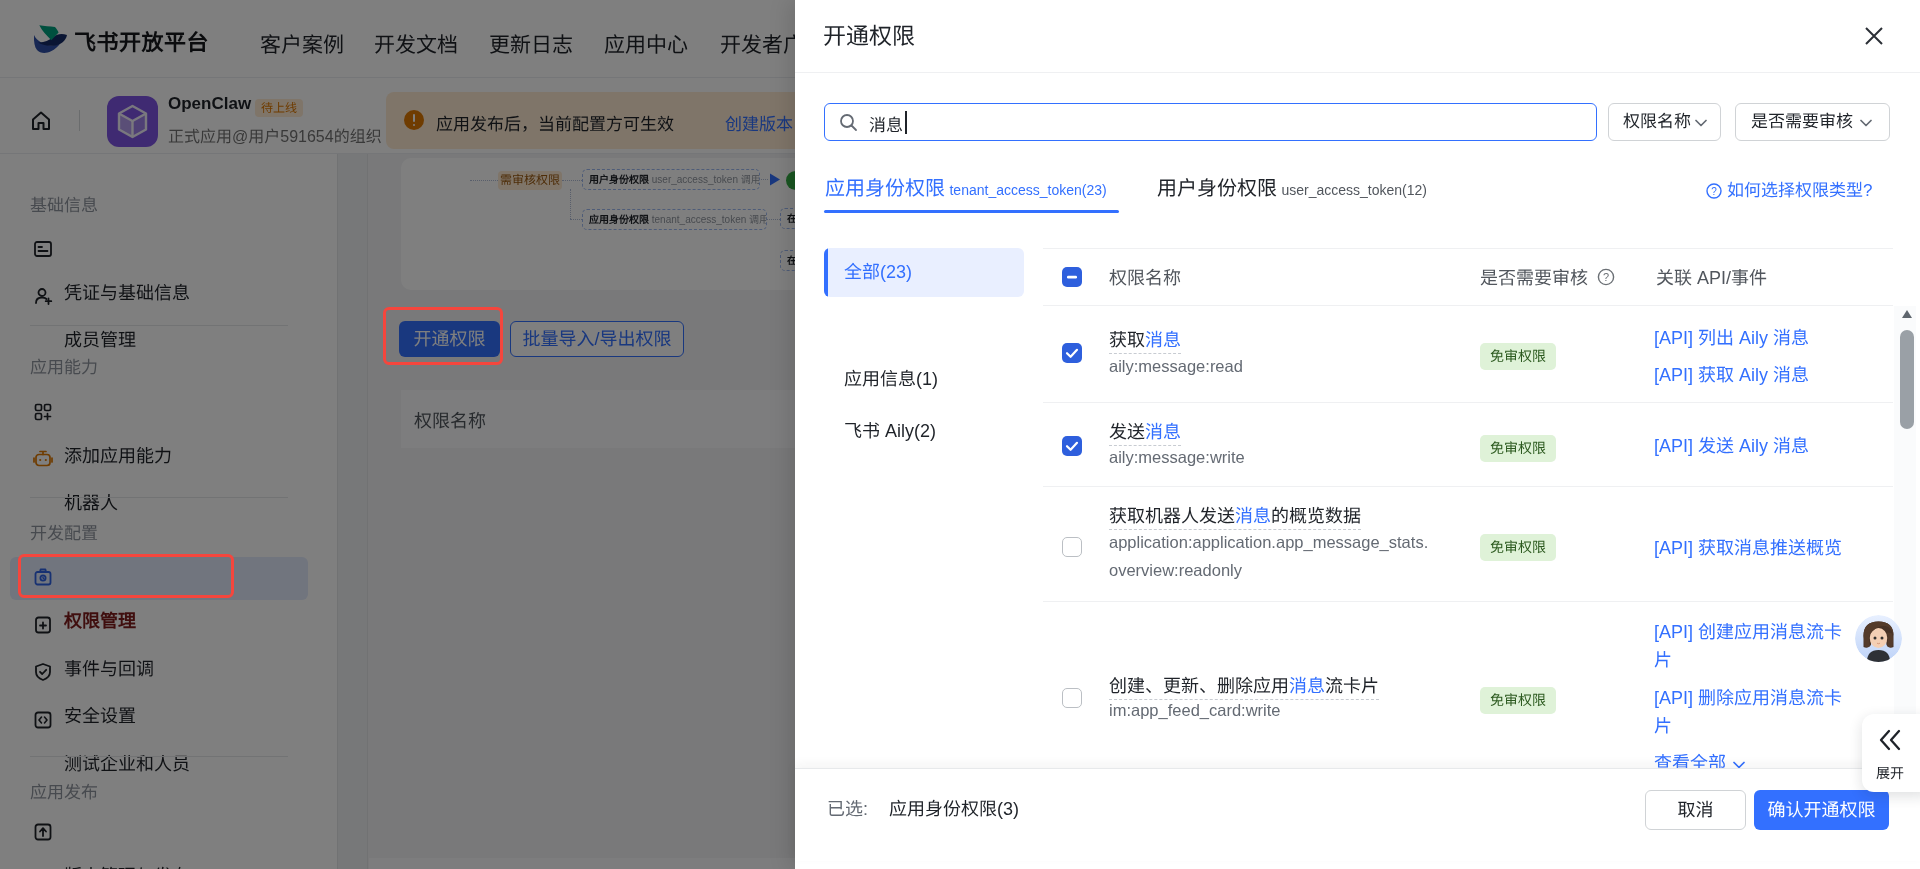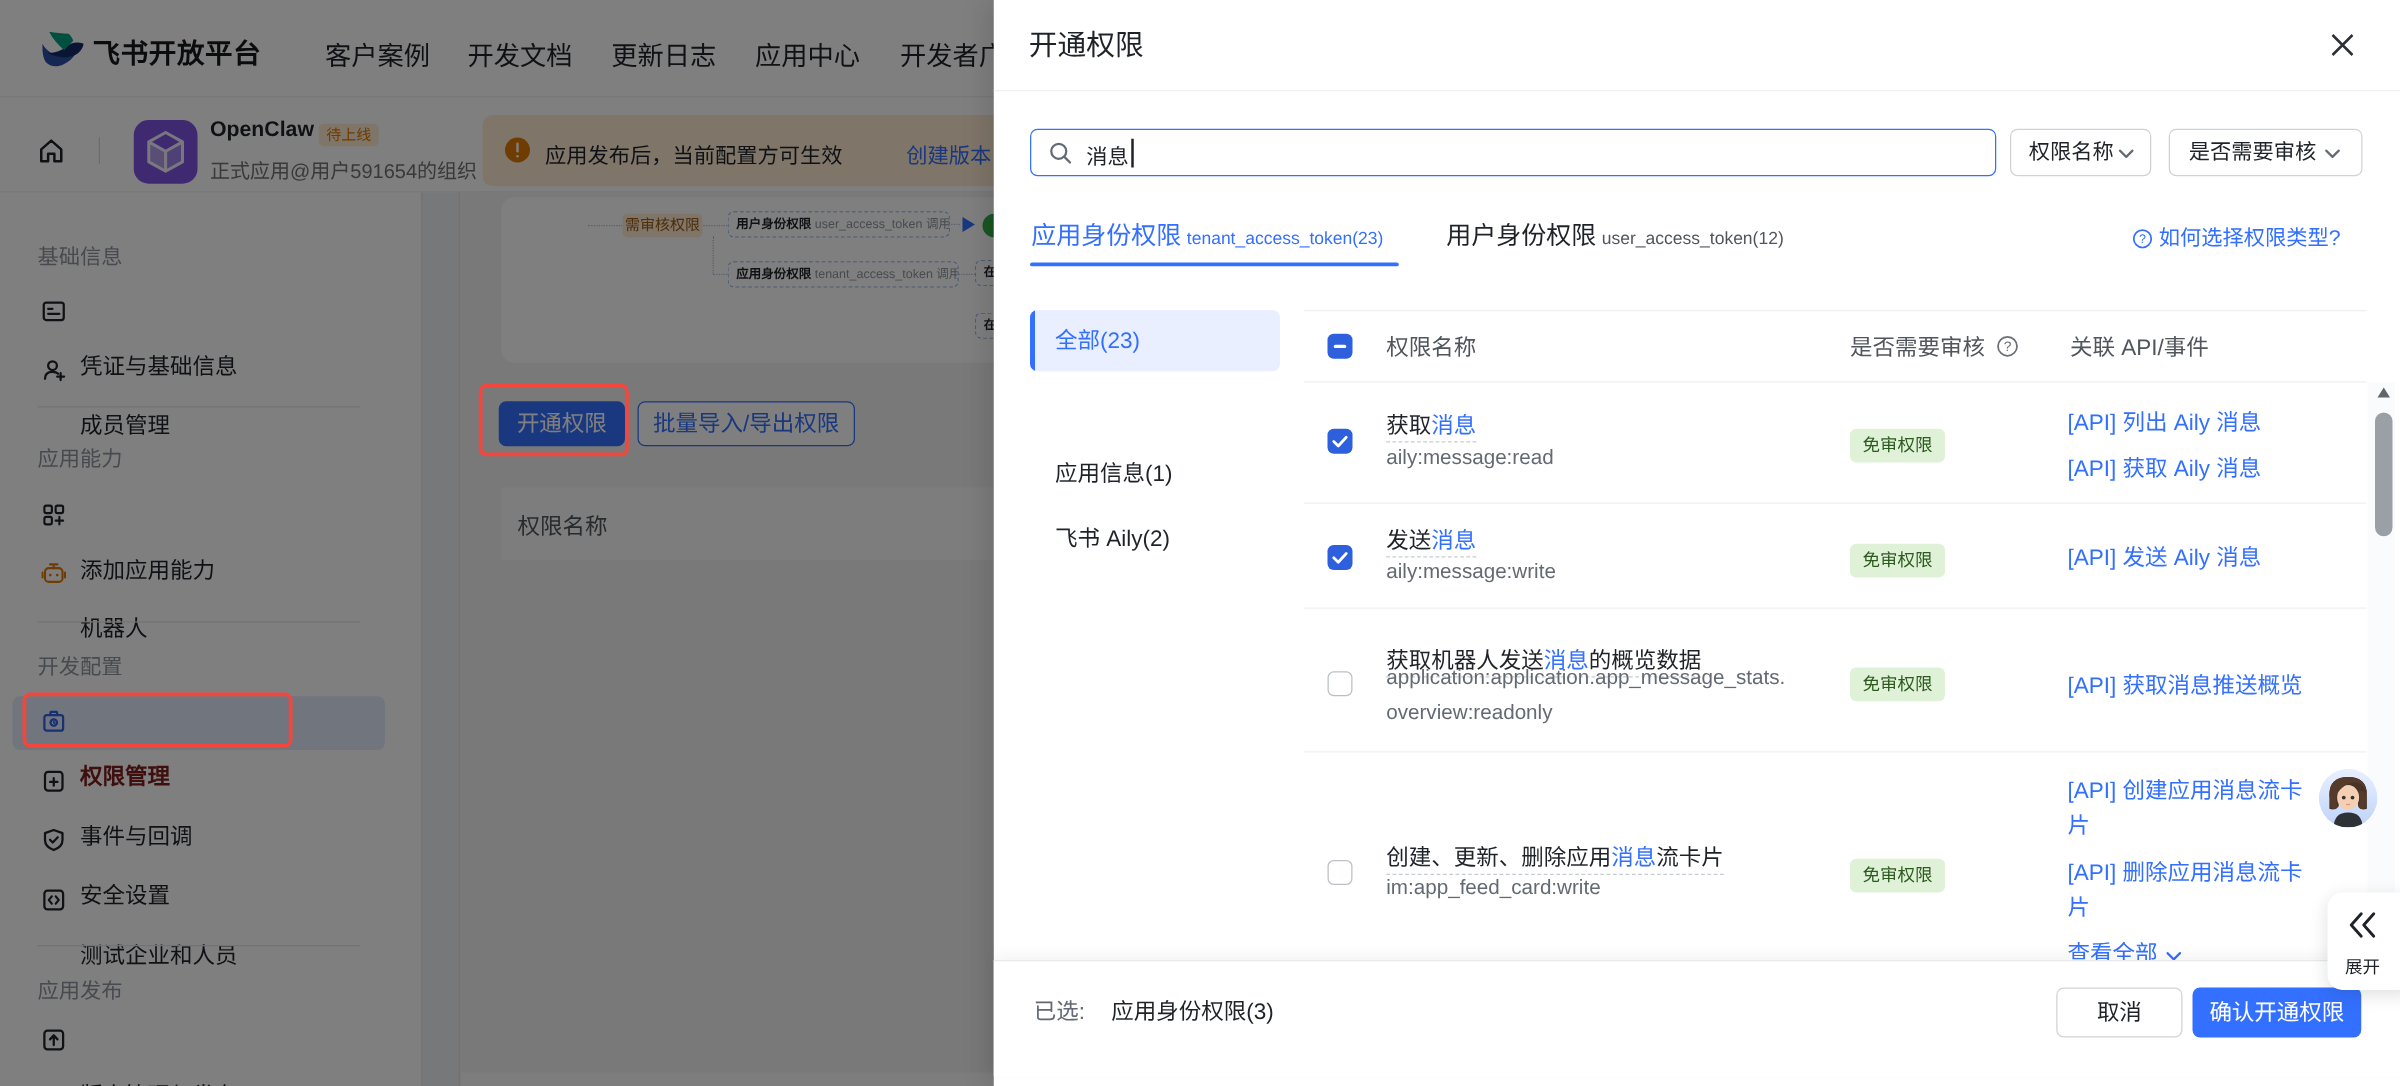--- a/index.html
+++ b/index.html
@@ -301,21 +301,21 @@
       <div class="cb on" style="left:19px;top:216px;"><svg width="20" height="20" viewBox="0 0 20 20">
             <path d="M5 10.2 L8.6 13.8 L15 6.8" stroke="#fff" stroke-width="2.2" fill="none" stroke-linecap="round" stroke-linejoin="round"></path>
           </svg></div>
       <div class="rowtitle" style="left:66px;top:197px;">发送<span class="hl">消息</span></div>
       <div class="rowcode" style="left:66px;top:228px;">aily:message:write</div>
       <div class="tag" style="top:215px;">免审权限</div>
       <div class="apilink" style="left:611px;top:212px;">[API] 发送 Aily 消息</div>
       <div class="tdiv" style="left:0;top:266px;"></div>
 
       <div class="cb off" style="left:19px;top:317px;"></div>
-      <div class="rowtitle" style="left:66px;top:281px;margin-top:12px;">获取机器人发送<span class="hl">消息</span>的概览数据</div>
+      <div class="rowtitle" style="left:66px;top:281px;">获取机器人发送<span class="hl">消息</span>的概览数据</div>
       <div class="rowcode" style="left:66px;top:313px;">application:application.app_message_stats.</div>
       <div class="rowcode" style="left:66px;top:341px;">overview:readonly</div>
       <div class="tag" style="top:314px;">免审权限</div>
       <div class="apilink" style="left:611px;top:314px;">[API] 获取消息推送概览</div>
       <div class="tdiv" style="left:0;top:381px;"></div>
 
       <div class="cb off" style="left:19px;top:468px;"></div>
       <div class="rowtitle" style="left:66px;top:451px;">创建、更新、删除应用<span class="hl">消息</span>流卡片</div>
       <div class="rowcode" style="left:66px;top:481px;">im:app_feed_card:write</div>
       <div class="tag" style="top:467px;">免审权限</div>

